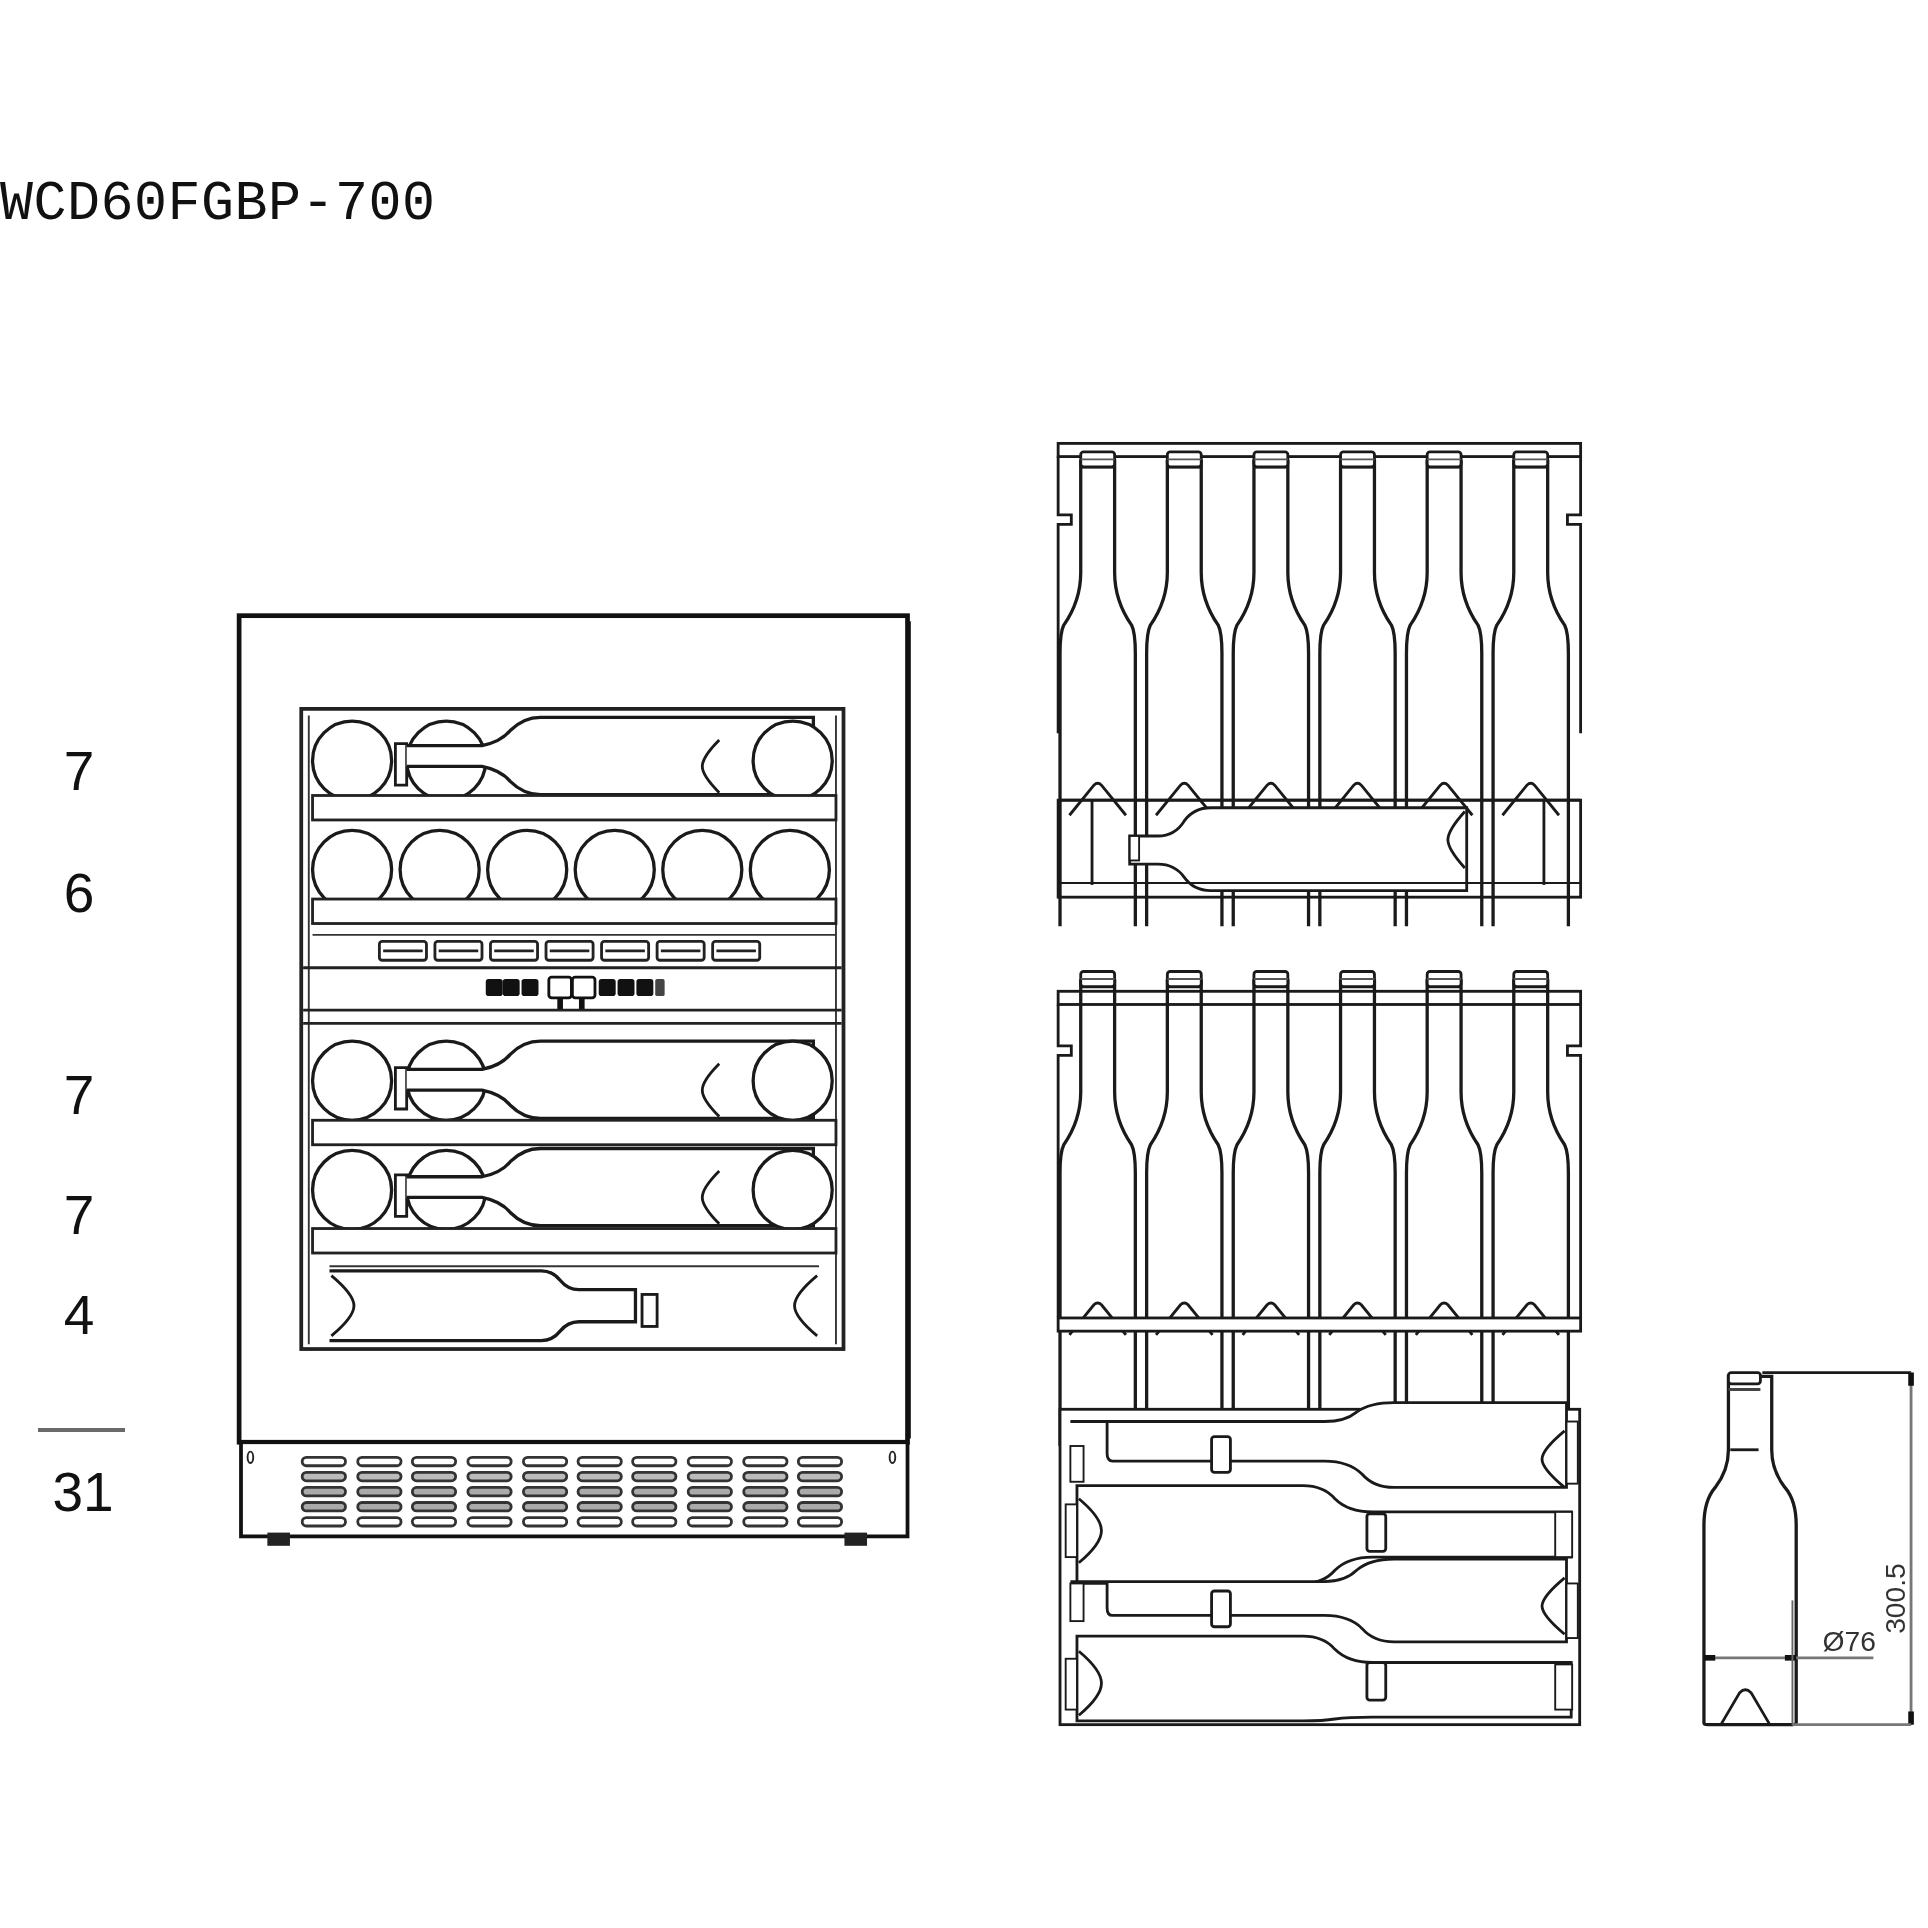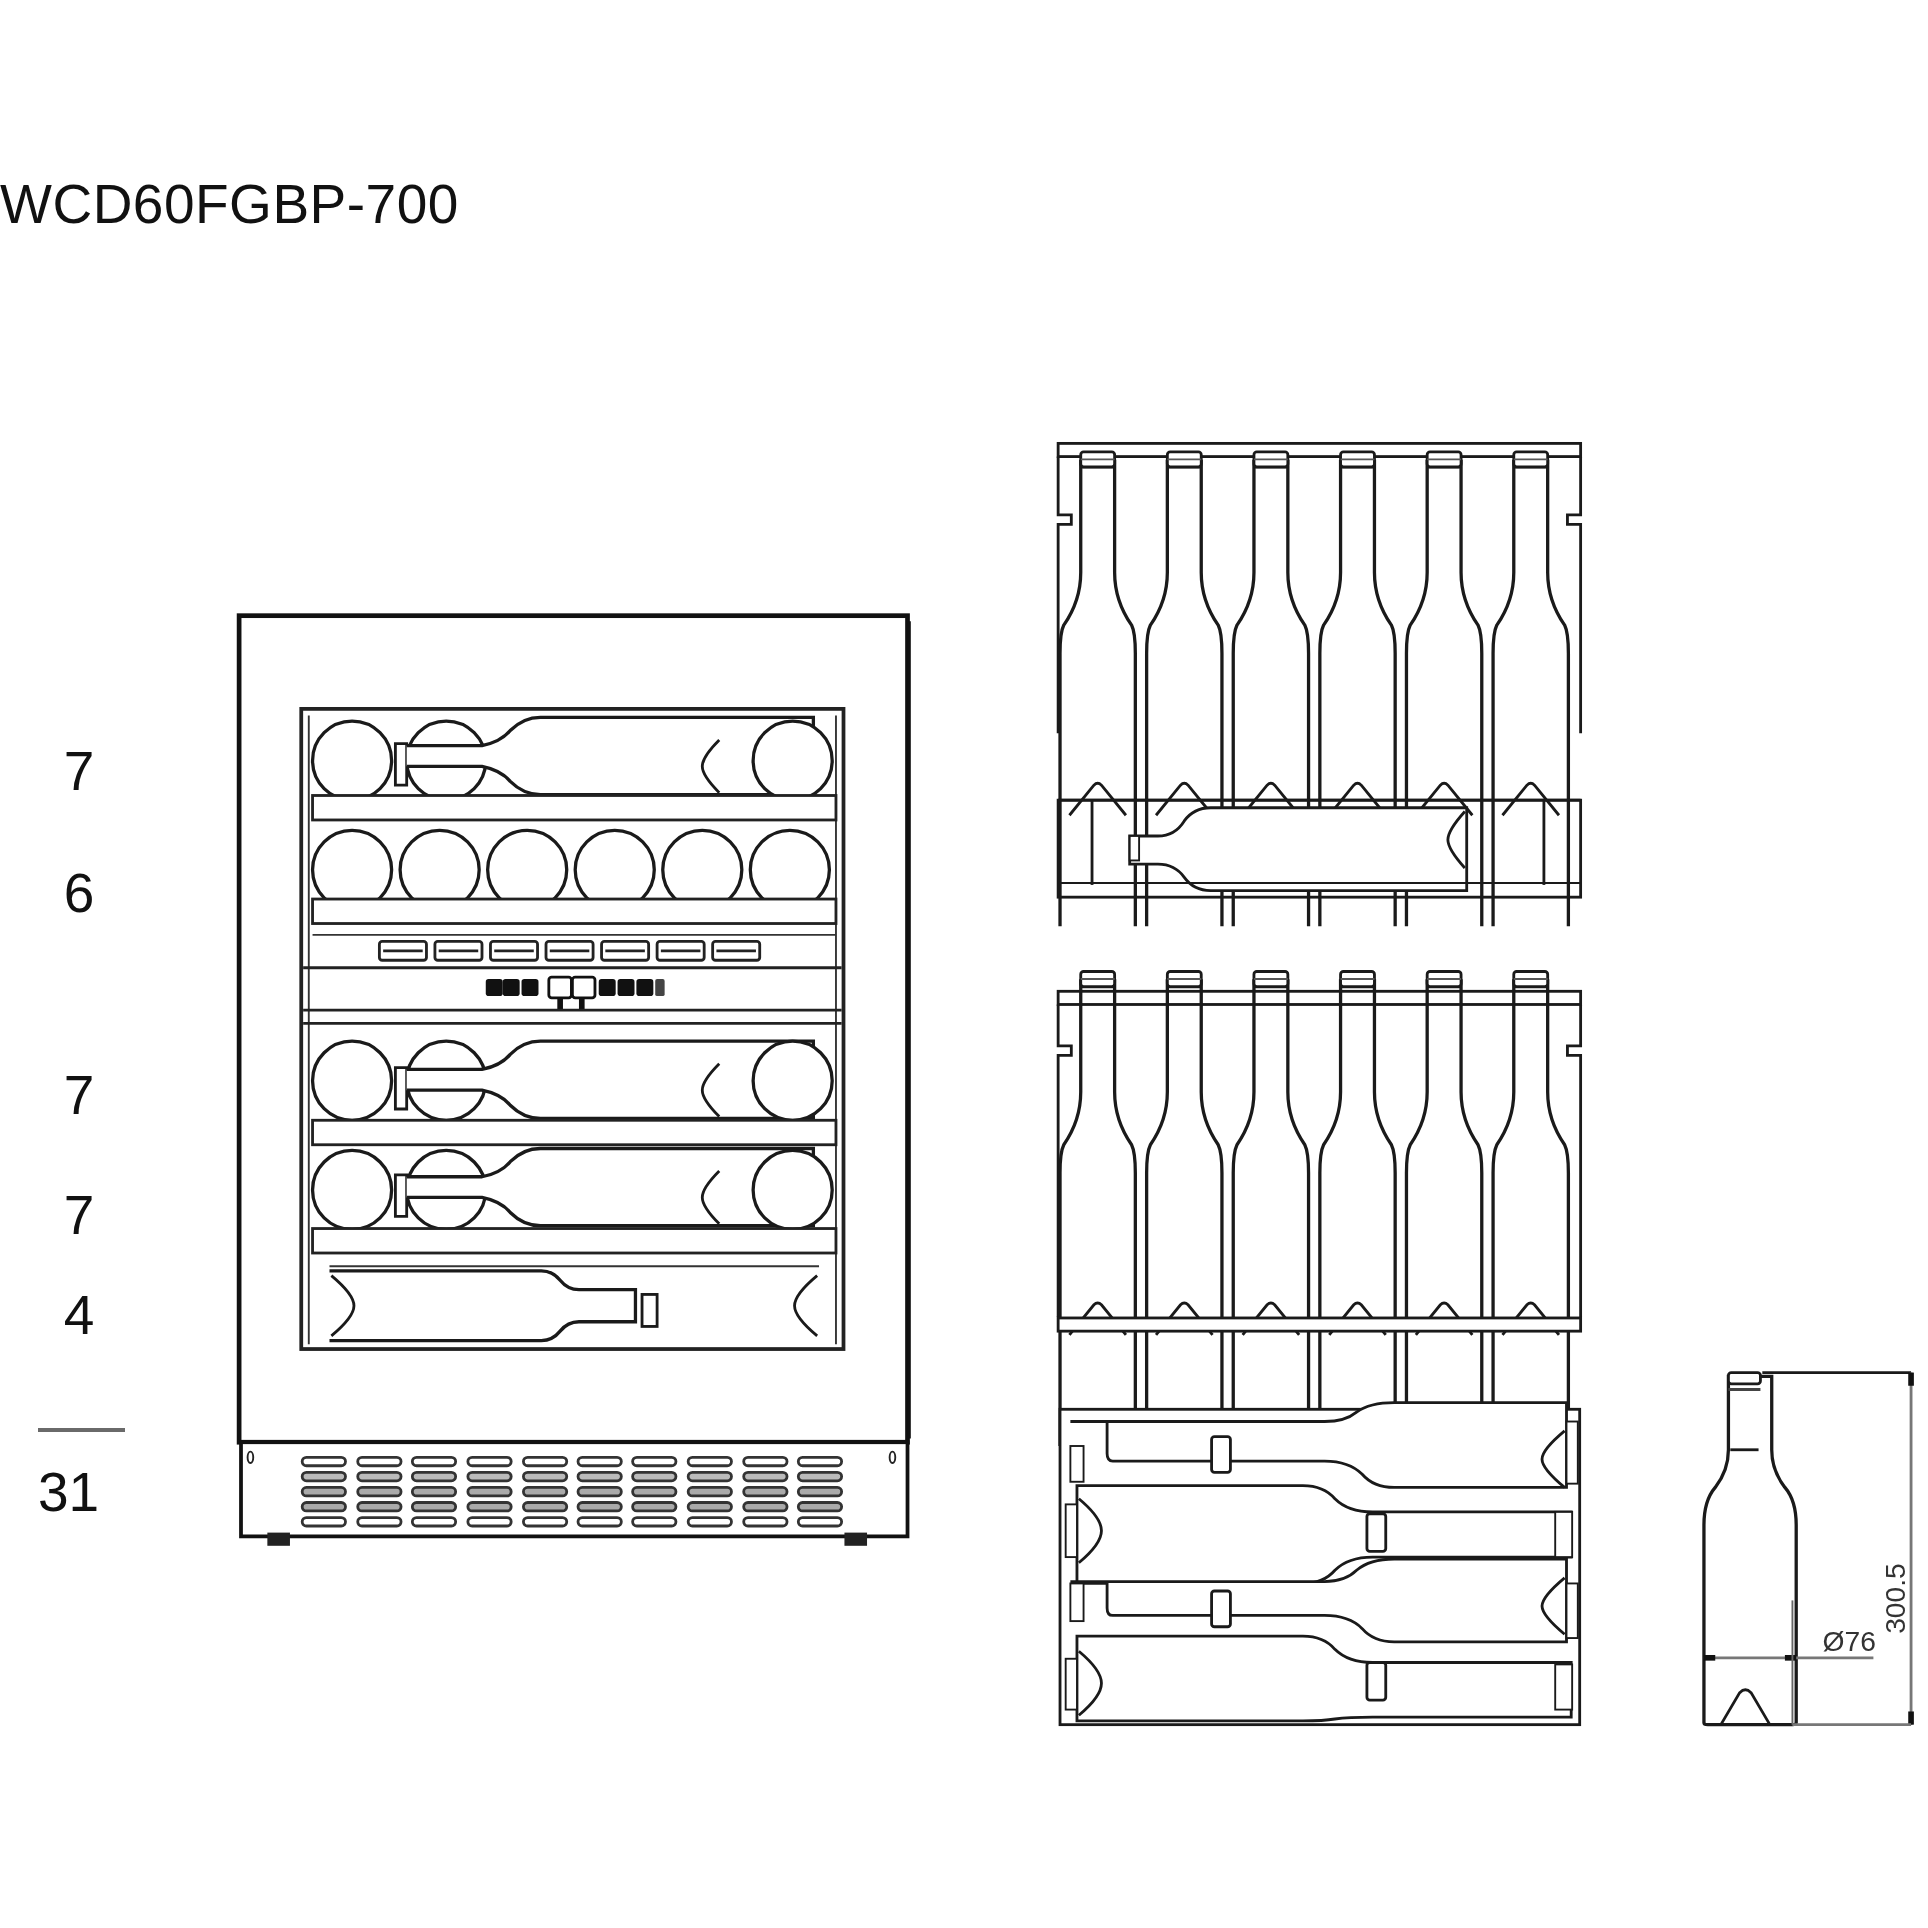--- a/index.html
+++ b/index.html
@@ -1,22 +1,22 @@
 <!DOCTYPE html>
 <html style="font-size:15px"><head>
 <meta charset="utf-8">
 <style>
   html, body { margin:0; padding:0; background:#ffffff; }
   body { width:1928px; height:1928px; position:relative; overflow:hidden;
          font-family:"Liberation Sans", sans-serif; color:#1a1a1a; }
   .title { position:absolute; left:0; top:177px; font-size:55px; letter-spacing:0.5px;
-           line-height:1; color:#111; }
+           line-height:1; color:#111;font-family:Liberation Mono, monospace; }
   .count { position:absolute; left:45px; width:68px; text-align:center; font-size:55px; line-height:1; color:#111; }
   .total-rule { position:absolute; left:38px; top:1428px; width:87px; height:3.8px; background:#6a6a6a; }
-  .total { position:absolute; left:38px; width:90px; top:1465px; font-size:55px; line-height:1; color:#111; }
+  .total { position:absolute; left:38px; width:90px; text-align:center; top:1465px; font-size:55px; line-height:1; color:#111; }
   svg { position:absolute; left:0; top:0; }
   .dim-text { font-family:"Liberation Sans", sans-serif; font-size:30px; fill:#333; }
 </style>
 </head>
 <body>
 
 <div class="title">WCD60FGBP-700</div>
 
 <div class="count" style="top:744px">7</div>
 <div class="count" style="top:866px">6</div>

